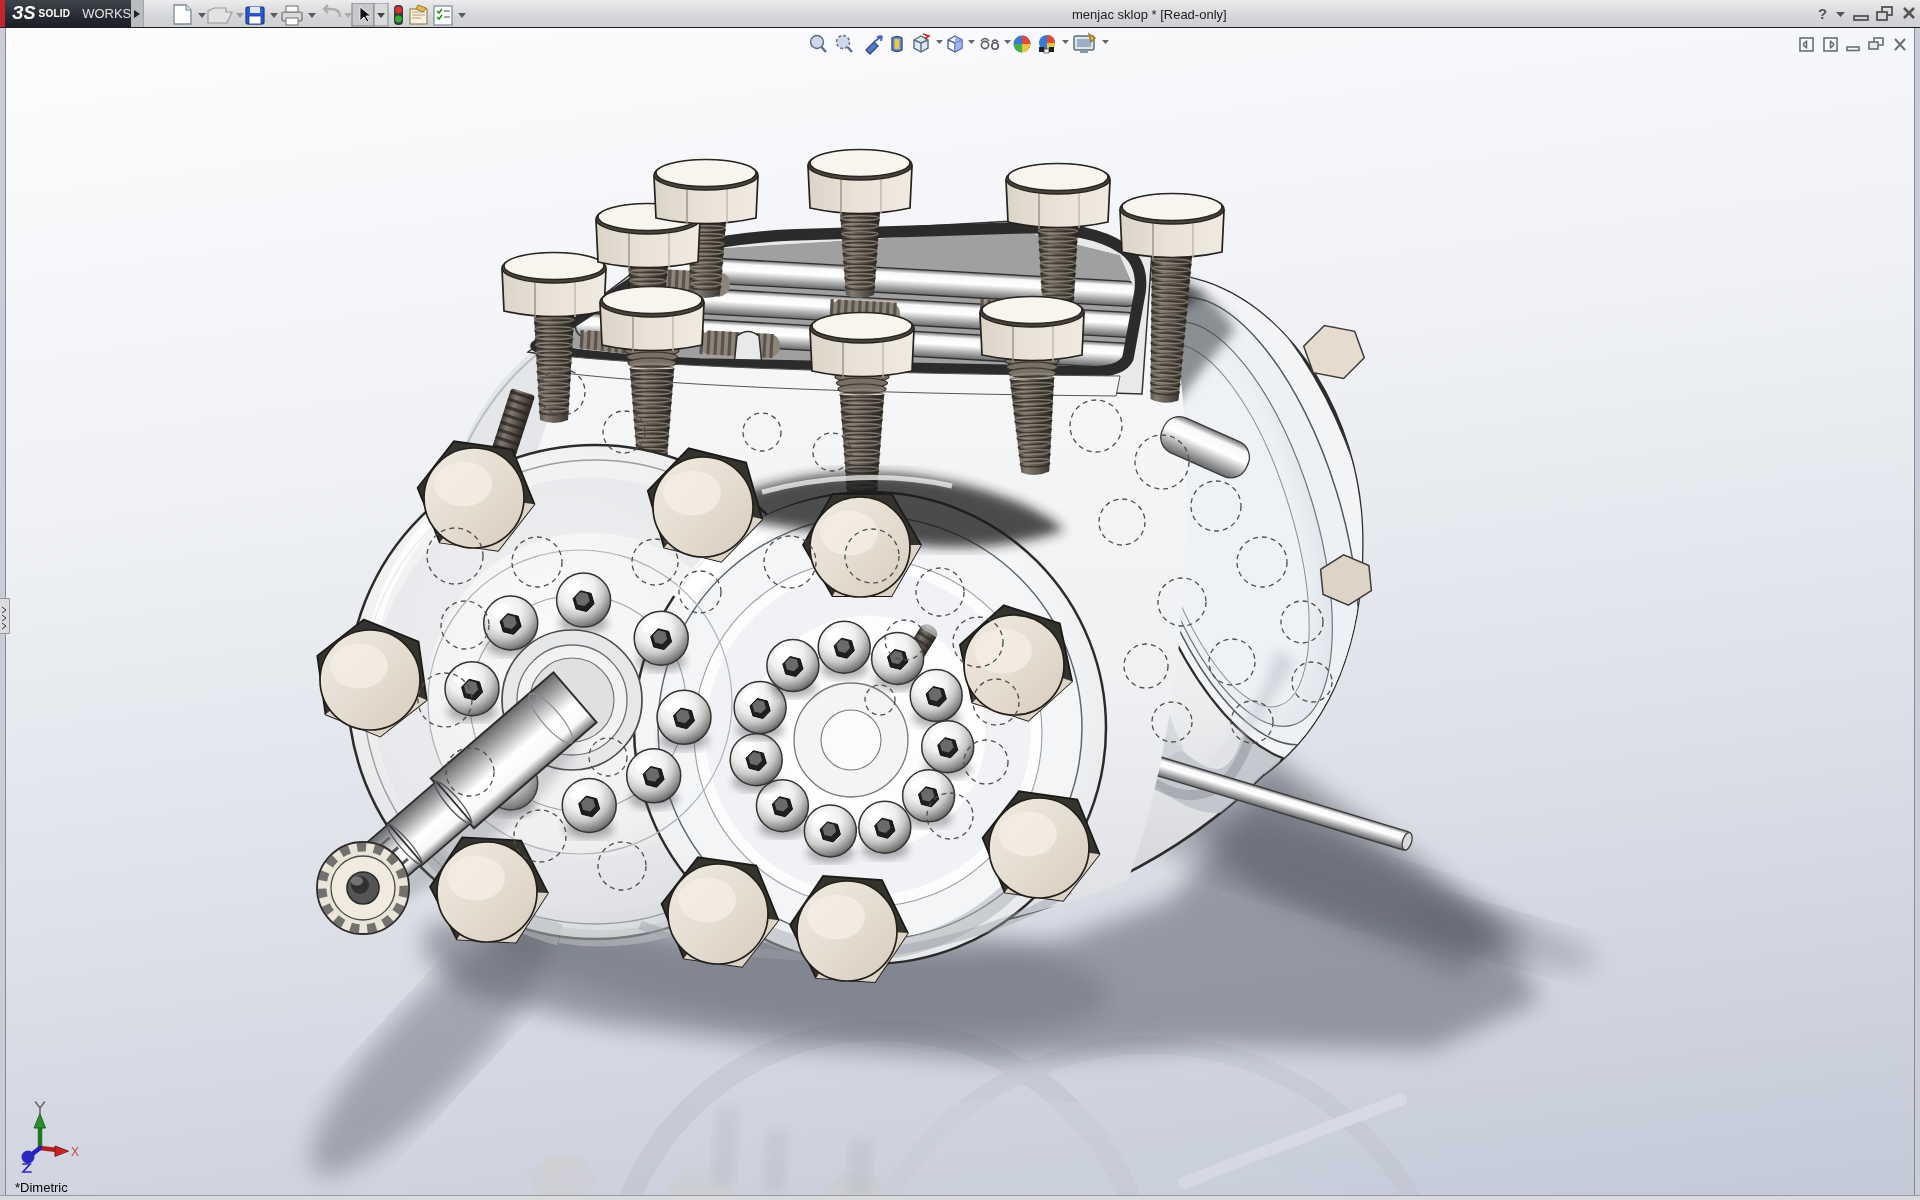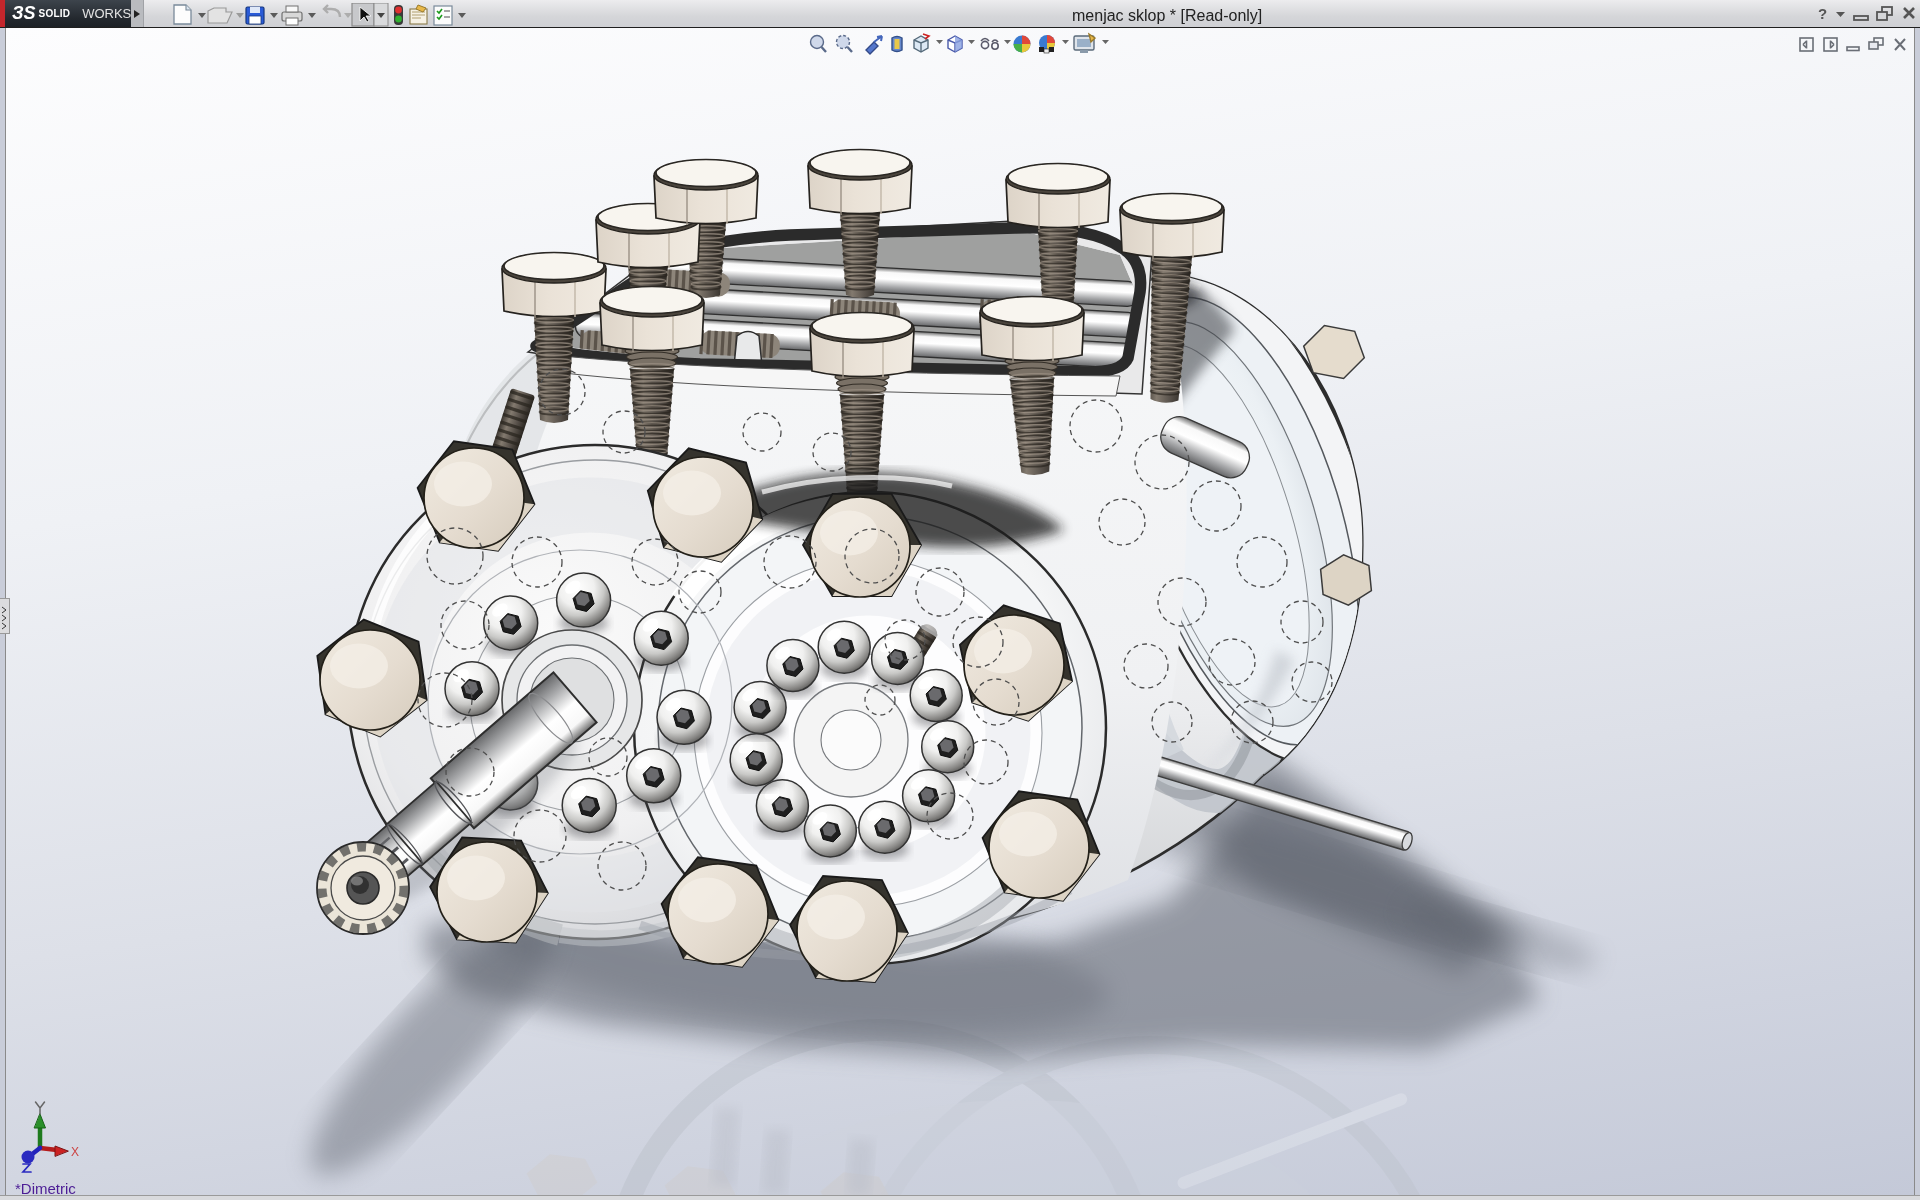--- a/index.html
+++ b/index.html
@@ -6,28 +6,28 @@
 #titlebar{position:absolute;left:0;top:0;width:1920px;height:28px;
 background:linear-gradient(#ececee,#d5d6d9 60%,#cfd0d4);border-bottom:1px solid #1f1f1f;box-sizing:border-box;}
 #redstripe{position:absolute;left:0;top:0;width:5px;height:27px;background:#c4262c;}
 #swlogo{position:absolute;left:5px;top:0;width:126px;height:27px;
 background:linear-gradient(#3d444c,#23282e 70%,#1d2126);color:#fff;display:flex;align-items:center;}
 #swlogo .l3d{font-size:18px;font-style:italic;font-weight:bold;margin-left:7px;margin-right:3px;}
 #swlogo .solid{font-weight:bold;font-size:10px;letter-spacing:0.2px;}
 #swlogo .works{font-weight:normal;font-size:13px;color:#e4e4e4;padding-left:12px;}
 #logoarrow{position:absolute;left:131px;top:0;width:12px;height:27px;background:#b9bbbf;border-right:1px solid #a0a2a6;}
 #logoarrow:after{content:"";position:absolute;left:3px;top:10px;border-left:6px solid #222;border-top:4px solid transparent;border-bottom:4px solid transparent;}
-#title{position:absolute;left:1072px;top:7px;font-size:16px;color:#222;}
+#title{position:absolute;left:1072px;top:7px;font-size:13px;color:#222;}
 .tbicon{position:absolute;top:3px;}
 #viewport{position:absolute;left:5px;top:28px;width:1910px;height:1167px;
 background:linear-gradient(172deg,#fdfdfe 0%,#eff1f5 35%,#dde0e8 65%,#c4c9d8 100%);
 border-left:1px solid #8a8a8a;border-right:1px solid #8a8a8a;box-sizing:border-box;}
 #botedge{position:absolute;left:0;top:1195px;width:1920px;height:5px;background:#d9dadd;border-top:1px solid #9a9a9a;}
 #lefttab{position:absolute;left:0px;top:598px;width:9px;height:34px;background:#dcdcde;border:1px solid #999;border-left:none;}
-#dimetric{position:absolute;left:15px;top:1180px;font-size:15px;color:#4c1d95;}
+#dimetric{position:absolute;left:15px;top:1180px;font-size:13px;color:#000000;}
 </style></head>
 <body>
 <div id="viewport"></div>
 <svg width="1920" height="1200" viewBox="0 0 1920 1200" style="position:absolute;left:0;top:0">
 
 <defs>
 <filter id="b4">
         <feGaussianBlur stdDeviation="4"></feGaussianBlur>
       </filter>
 <filter id="b6">

